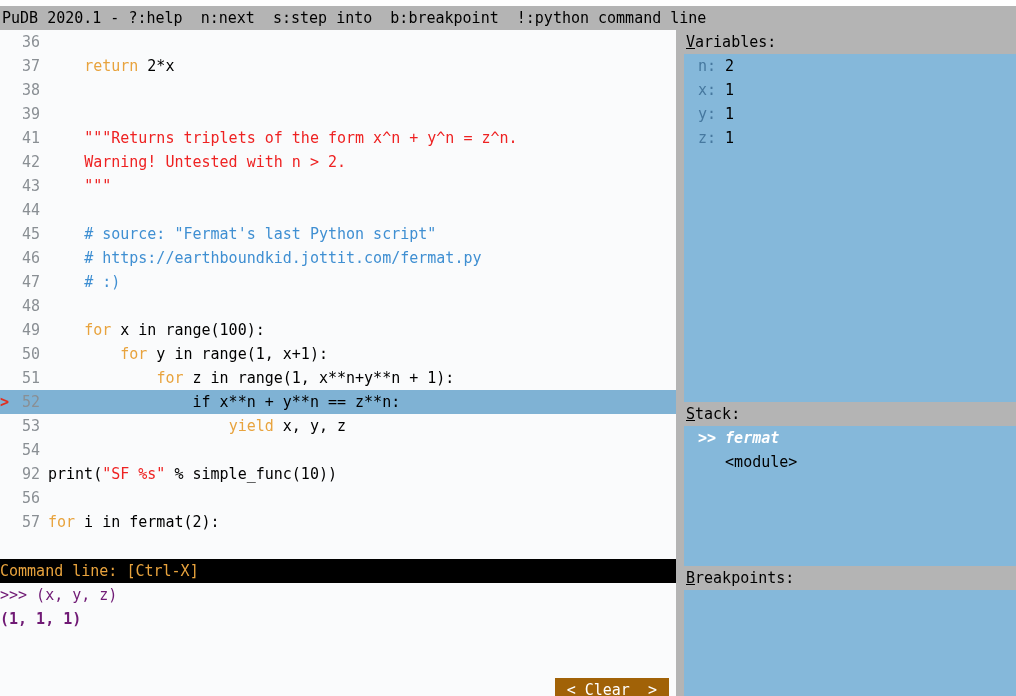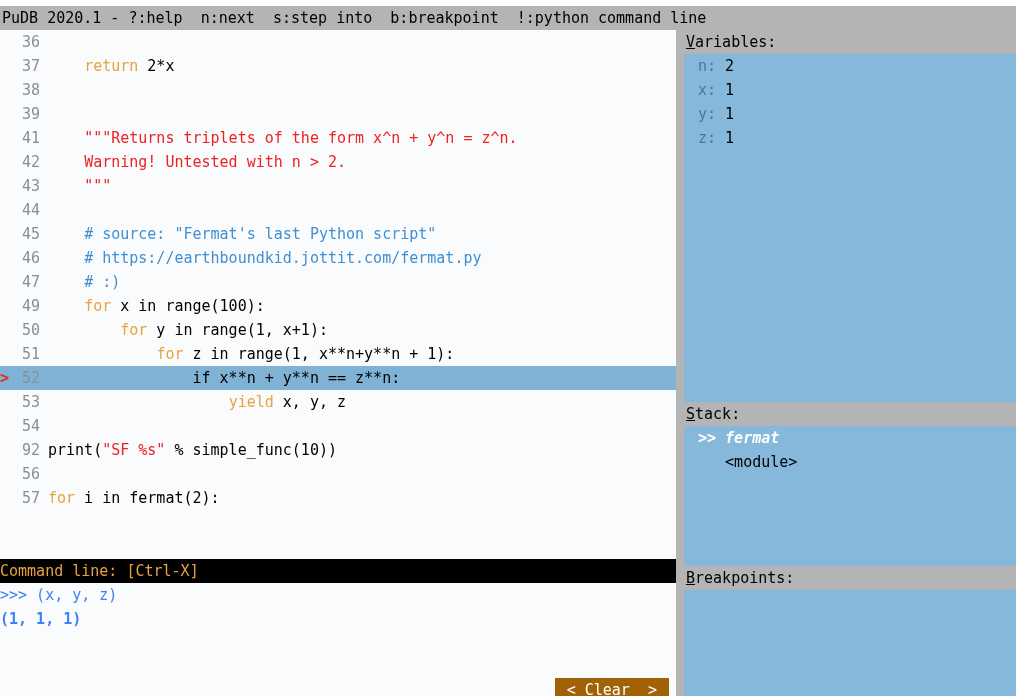--- a/index.html
+++ b/index.html
@@ -109,21 +109,21 @@
     left: 0; top: 553px;
     width: 676px;
     height: 119px;
     background: #fafbfc;
     overflow: hidden;
   }
   .cmdline {
     height: 24px;
     line-height: 24px;
     white-space: pre;
-    color: #3b82f6;
+    color: #701a75;
   }
   .cmdline.result { font-weight: bold; }
   #cmdprompt {
     position: absolute;
     left: 0;
     top: 95px;
     width: 676px;
     height: 24px;
     line-height: 24px;
     white-space: pre;
@@ -212,20 +212,21 @@
         <div class="codeline"><span class="gutter-mark"> </span><span class="lineno">37</span><span class="codetext"><span class="tok-plain">    </span><span class="tok-kw">return</span><span class="tok-plain"> 2*x</span></span></div>
         <div class="codeline"><span class="gutter-mark"> </span><span class="lineno">38</span><span class="codetext"></span></div>
         <div class="codeline"><span class="gutter-mark"> </span><span class="lineno">39</span><span class="codetext"></span></div>
         <div class="codeline"><span class="gutter-mark"> </span><span class="lineno">41</span><span class="codetext"><span class="tok-plain">    </span><span class="tok-str">"""Returns triplets of the form x^n + y^n = z^n.</span></span></div>
         <div class="codeline"><span class="gutter-mark"> </span><span class="lineno">42</span><span class="codetext"><span class="tok-plain">    </span><span class="tok-str">Warning! Untested with n &gt; 2.</span></span></div>
         <div class="codeline"><span class="gutter-mark"> </span><span class="lineno">43</span><span class="codetext"><span class="tok-plain">    </span><span class="tok-str">"""</span></span></div>
         <div class="codeline"><span class="gutter-mark"> </span><span class="lineno">44</span><span class="codetext"></span></div>
         <div class="codeline"><span class="gutter-mark"> </span><span class="lineno">45</span><span class="codetext"><span class="tok-plain">    </span><span class="tok-comment"># source: "Fermat's last Python script"</span></span></div>
         <div class="codeline"><span class="gutter-mark"> </span><span class="lineno">46</span><span class="codetext"><span class="tok-plain">    </span><span class="tok-comment"># https://earthboundkid.jottit.com/fermat.py</span></span></div>
         <div class="codeline"><span class="gutter-mark"> </span><span class="lineno">47</span><span class="codetext"><span class="tok-plain">    </span><span class="tok-comment"># :)</span></span></div>
+        <div class="codeline"><span class="gutter-mark"> </span><span class="lineno">48</span><span class="codetext"></span></div>
         <div class="codeline"><span class="gutter-mark"> </span><span class="lineno">49</span><span class="codetext"><span class="tok-plain">    </span><span class="tok-kw">for</span><span class="tok-plain"> x in range(100):</span></span></div>
         <div class="codeline"><span class="gutter-mark"> </span><span class="lineno">50</span><span class="codetext"><span class="tok-plain">        </span><span class="tok-kw">for</span><span class="tok-plain"> y in range(1, x+1):</span></span></div>
         <div class="codeline"><span class="gutter-mark"> </span><span class="lineno">51</span><span class="codetext"><span class="tok-plain">            </span><span class="tok-kw">for</span><span class="tok-plain"> z in range(1, x**n+y**n + 1):</span></span></div>
         <div class="codeline current"><span class="gutter-mark">&gt;</span><span class="lineno">52</span><span class="codetext"><span class="tok-plain">                if x**n + y**n == z**n:</span></span></div>
         <div class="codeline"><span class="gutter-mark"> </span><span class="lineno">53</span><span class="codetext"><span class="tok-plain">                    </span><span class="tok-kw">yield</span><span class="tok-plain"> x, y, z</span></span></div>
         <div class="codeline"><span class="gutter-mark"> </span><span class="lineno">54</span><span class="codetext"></span></div>
         <div class="codeline"><span class="gutter-mark"> </span><span class="lineno">92</span><span class="codetext"><span class="tok-plain">print(</span><span class="tok-str">"SF %s"</span><span class="tok-plain"> % simple_func(10))</span></span></div>
         <div class="codeline"><span class="gutter-mark"> </span><span class="lineno">56</span><span class="codetext"></span></div>
         <div class="codeline"><span class="gutter-mark"> </span><span class="lineno">57</span><span class="codetext"><span class="tok-kw">for</span><span class="tok-plain"> i in fermat(2):</span></span></div>
       </div>

